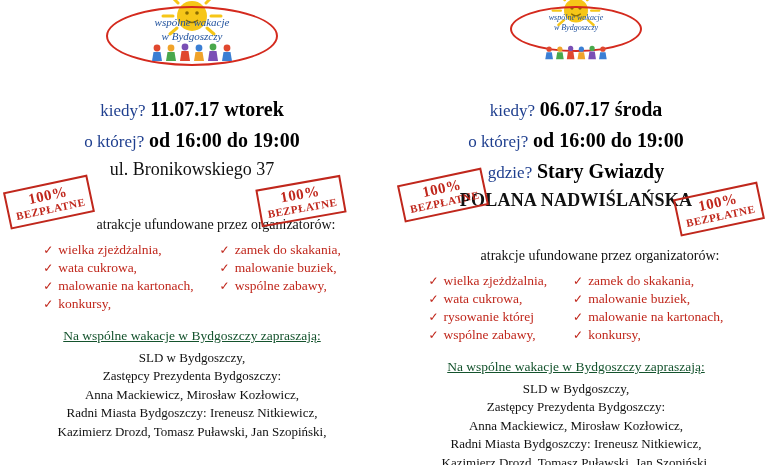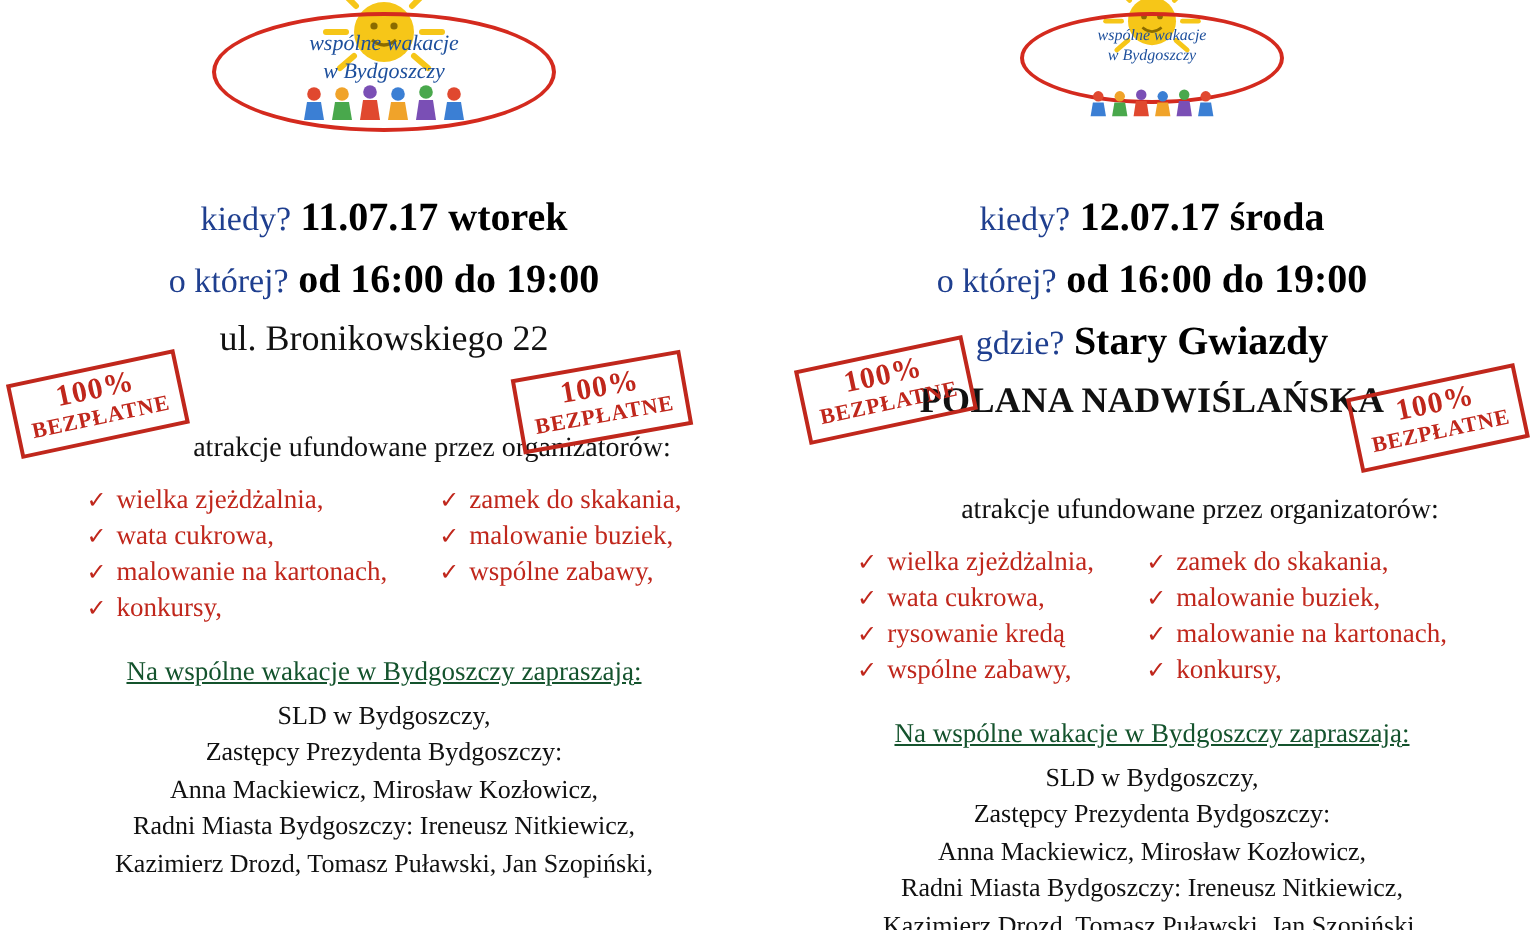--- a/index.html
+++ b/index.html
@@ -221,21 +221,21 @@
 
     <div class="lines">
       <div class="line">
         <span class="q">kiedy?</span>
         <span class="a">11.07.17 wtorek</span>
       </div>
       <div class="line">
         <span class="q">o której?</span>
         <span class="a">od 16:00 do 19:00</span>
       </div>
-      <div class="addr">ul. Bronikowskiego 22</div>
+      <div class="addr">ul. Bronikowskiego 37</div>
     </div>
 
     <div class="stamp stamp-l1">
       <span class="pct">100%</span>
       <span class="free">BEZPŁATNE</span>
     </div>
     <div class="stamp stamp-l2">
       <span class="pct">100%</span>
       <span class="free">BEZPŁATNE</span>
     </div>
@@ -303,21 +303,21 @@
             <circle cx="78" cy="6" r="3.4" fill="#e0482f"></circle>
             <path d="M74.5 10 h7 l1.5 9 h-10 z" fill="#3b7fd4"></path>
           </g>
         </svg>
       </div>
     </div>
 
     <div class="lines">
       <div class="line">
         <span class="q">kiedy?</span>
-        <span class="a">12.07.17 środa</span>
+        <span class="a">06.07.17 środa</span>
       </div>
       <div class="line">
         <span class="q">o której?</span>
         <span class="a">od 16:00 do 19:00</span>
       </div>
       <div class="line">
         <span class="q">gdzie?</span>
         <span class="a">Stary Gwiazdy</span>
       </div>
       <div class="addr big">POLANA NADWIŚLAŃSKA</div>
@@ -331,21 +331,21 @@
       <span class="pct">100%</span>
       <span class="free">BEZPŁATNE</span>
     </div>
 
     <div class="attr-title">atrakcje ufundowane przez organizatorów:</div>
     <div class="attr-grid">
       <div class="cell"><span class="tick">✓</span><span>wielka zjeżdżalnia,</span></div>
       <div class="cell"><span class="tick">✓</span><span>zamek do skakania,</span></div>
       <div class="cell"><span class="tick">✓</span><span>wata cukrowa,</span></div>
       <div class="cell"><span class="tick">✓</span><span>malowanie buziek,</span></div>
-      <div class="cell"><span class="tick">✓</span><span>rysowanie kredą</span></div>
+      <div class="cell"><span class="tick">✓</span><span>rysowanie której</span></div>
       <div class="cell"><span class="tick">✓</span><span>malowanie na kartonach,</span></div>
       <div class="cell"><span class="tick">✓</span><span>wspólne zabawy,</span></div>
       <div class="cell"><span class="tick">✓</span><span>konkursy,</span></div>
     </div>
 
     <div class="invite">Na wspólne wakacje w Bydgoszczy zapraszają:</div>
     <div class="names">
       <div>SLD w Bydgoszczy,</div>
       <div>Zastępcy Prezydenta Bydgoszczy:</div>
       <div>Anna Mackiewicz, Mirosław Kozłowicz,</div>

